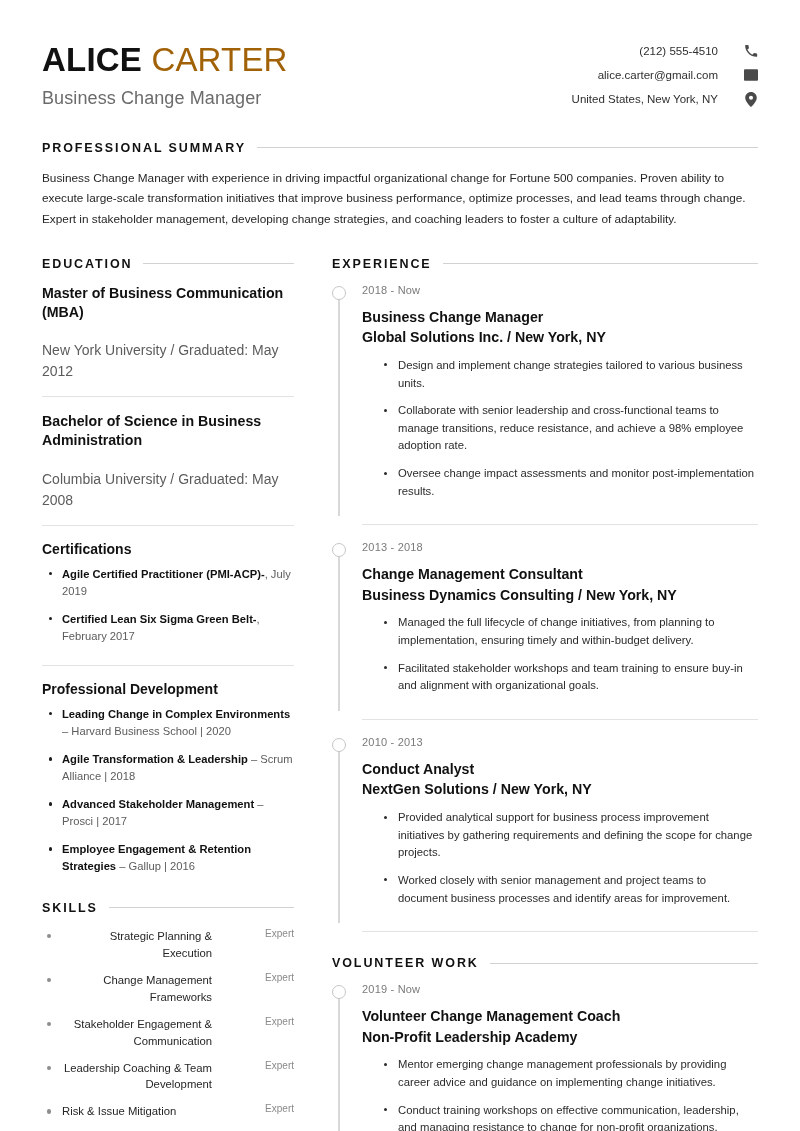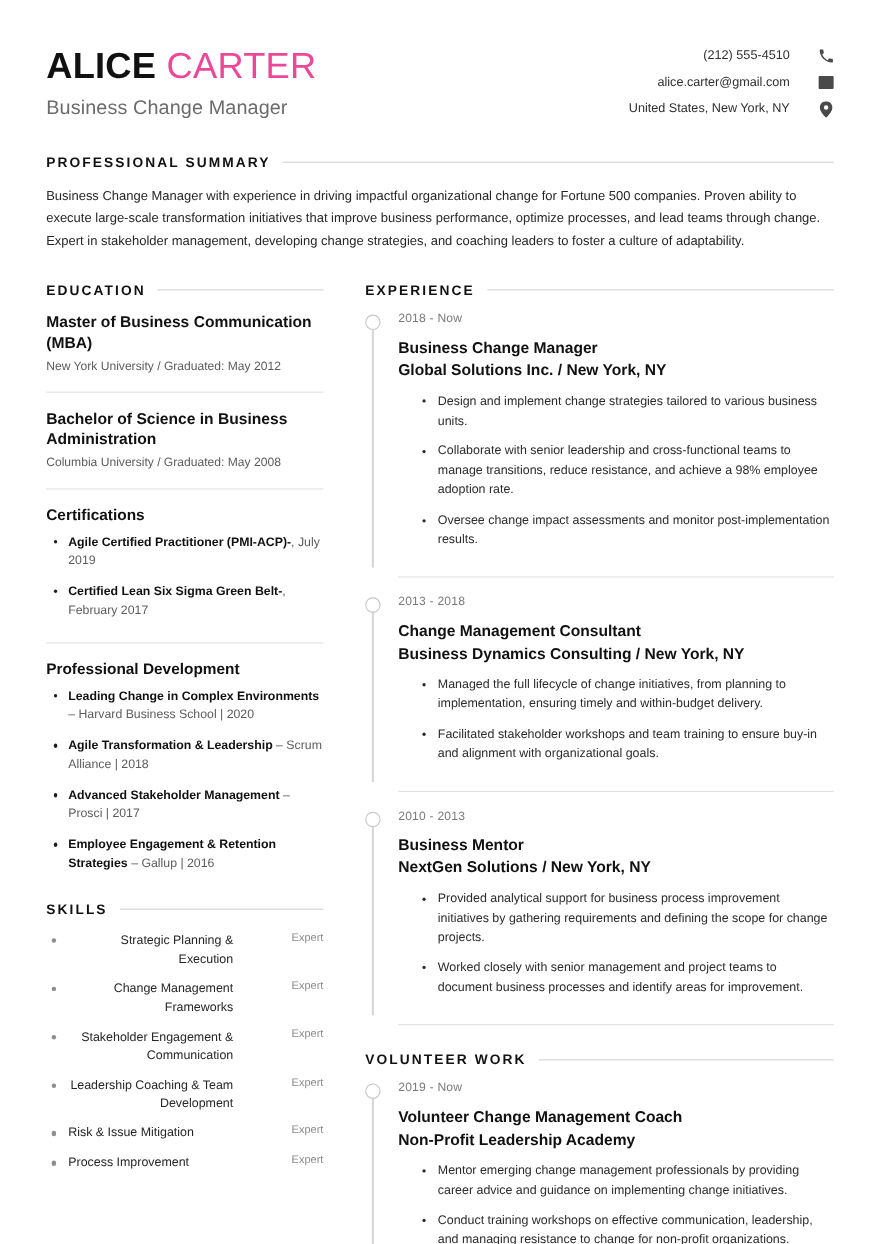--- a/index.html
+++ b/index.html
@@ -29,21 +29,21 @@
     padding-bottom: 6px;
   }
   .name-block { padding-top: 4px; }
   .name {
     font-size: 33px;
     line-height: 1.12;
     letter-spacing: 0.2px;
     white-space: nowrap;
   }
   .name .first { font-weight: bold; color: #111111; }
-  .name .last  { font-weight: 300; color: #ec4899; }
+  .name .last  { font-weight: 300; color: #a16207; }
   .job-title {
     font-size: 18px;
     font-weight: 400;
     color: #6b6b6b;
     margin-top: 9px;
     letter-spacing: 0.1px;
   }
 
   .contact { padding-top: 6px; }
   .contact-row {
@@ -110,23 +110,23 @@
 
   
   .edu-entry { padding-bottom: 14px; }
   .edu-degree {
     font-size: 14.2px;
     font-weight: bold;
     line-height: 1.32;
     color: #111111;
   }
   .edu-school {
-    font-size: 11px;
+    font-size: 14px;
     color: #5c5c5c;
-    margin-top: 4px;
+    margin-top: 19px;
     line-height: 1.5;
   }
   .divider {
     height: 1px;
     background: #e2e2e2;
     margin: 0 0 15px 0;
   }
 
   .sub-head {
     font-size: 14px;
@@ -432,21 +432,21 @@
             <li>Managed the full lifecycle of change initiatives, from planning to implementation, ensuring timely and within-budget delivery.</li>
             <li>Facilitated stakeholder workshops and team training to ensure buy-in and alignment with organizational goals.</li>
           </ul>
         </div>
         <div class="tl-divider"></div>
 
         <div class="tl-entry">
           <span class="tl-marker"></span>
           <span class="tl-line"></span>
           <div class="tl-date">2010 - 2013</div>
-          <div class="tl-role">Business Mentor</div>
+          <div class="tl-role">Conduct Analyst</div>
           <div class="tl-org">NextGen Solutions / New York, NY</div>
           <ul class="tl-points">
             <li>Provided analytical support for business process improvement initiatives by gathering requirements and defining the scope for change projects.</li>
             <li>Worked closely with senior management and project teams to document business processes and identify areas for improvement.</li>
           </ul>
         </div>
         <div class="tl-divider"></div>
       </div>
 
       <div class="volunteer-wrap">

